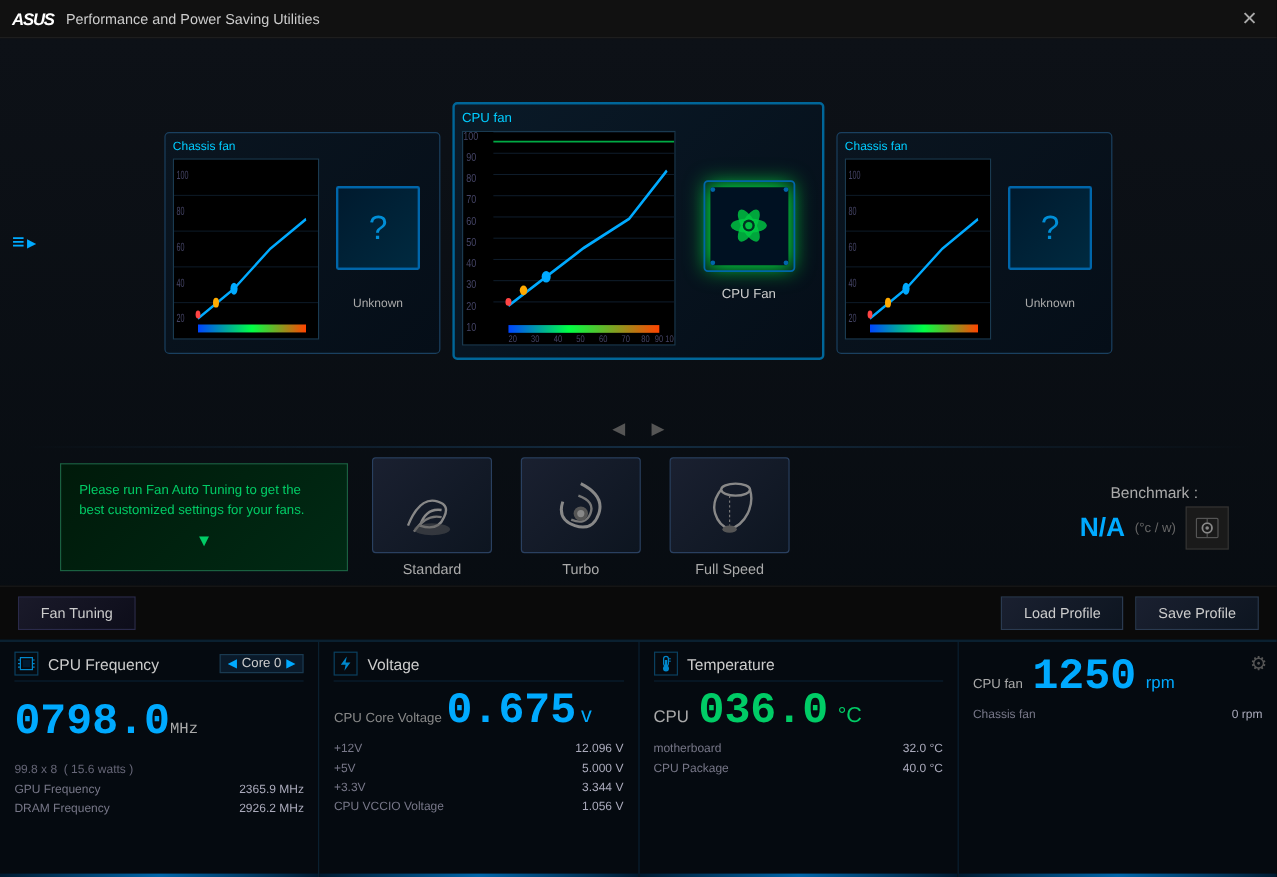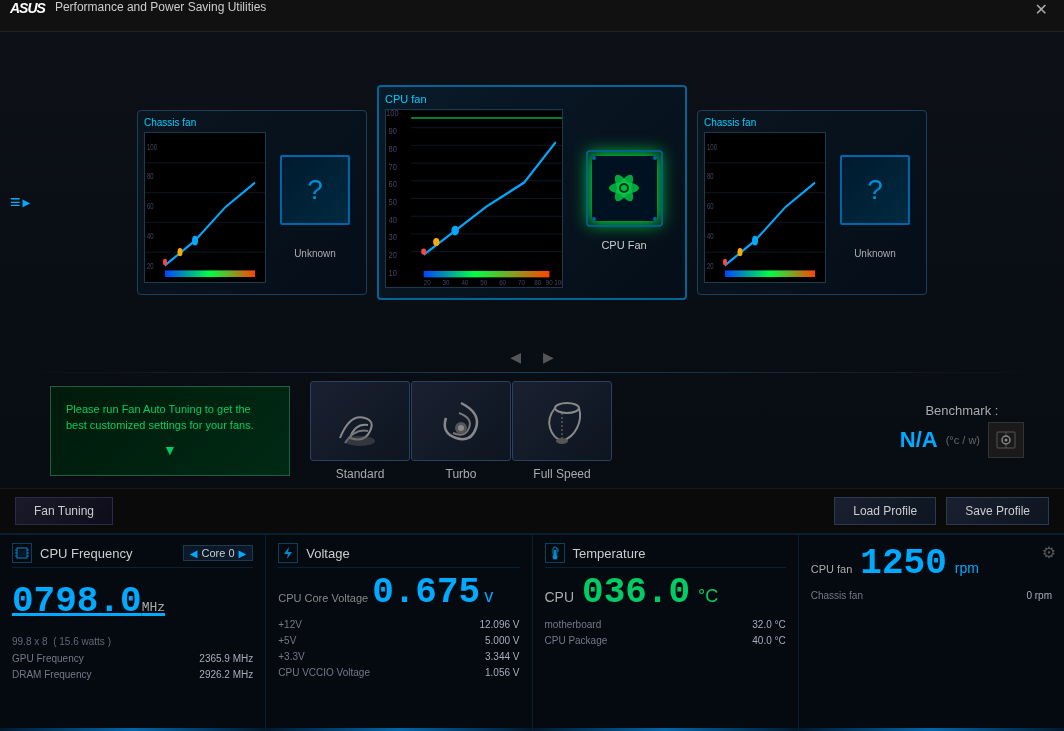--- a/index.html
+++ b/index.html
@@ -9,20 +9,21 @@
       background: #0a0a0a;
       font-family: 'Arial', sans-serif;
       color: #fff;
       overflow: hidden;
       position: relative;
     }
 
     
     .title-bar {
       display: flex;
+      align-items: center;
       background: #111;
       height: 32px;
       padding: 0 10px;
       border-bottom: 1px solid #222;
     }
     .asus-logo {
       color: #fff;
       font-weight: bold;
       font-size: 14px;
       font-style: italic;
@@ -252,21 +253,21 @@
     .auto-tune-box .arrow-down {
       text-align: center;
       color: #00cc66;
       font-size: 14px;
       margin-top: 6px;
     }
 
     
     .mode-buttons {
       display: flex;
-      gap: 1px;
+      gap: 24px;
       align-items: center;
     }
 
     .mode-btn {
       display: flex;
       flex-direction: column;
       align-items: center;
       gap: 6px;
       cursor: pointer;
     }
@@ -422,21 +423,20 @@
       cursor: pointer;
     }
 
     .big-value {
       color: #00aaff;
       font-size: 36px;
       font-weight: bold;
       font-family: 'Courier New', monospace;
       line-height: 1;
       margin: 16px 0;
-      text-decoration: underline;
     }
     .big-unit {
       color: #aaa;
       font-size: 13px;
       font-weight: normal;
     }
 
     .sub-values {
       font-size: 10px;
       color: #667;

